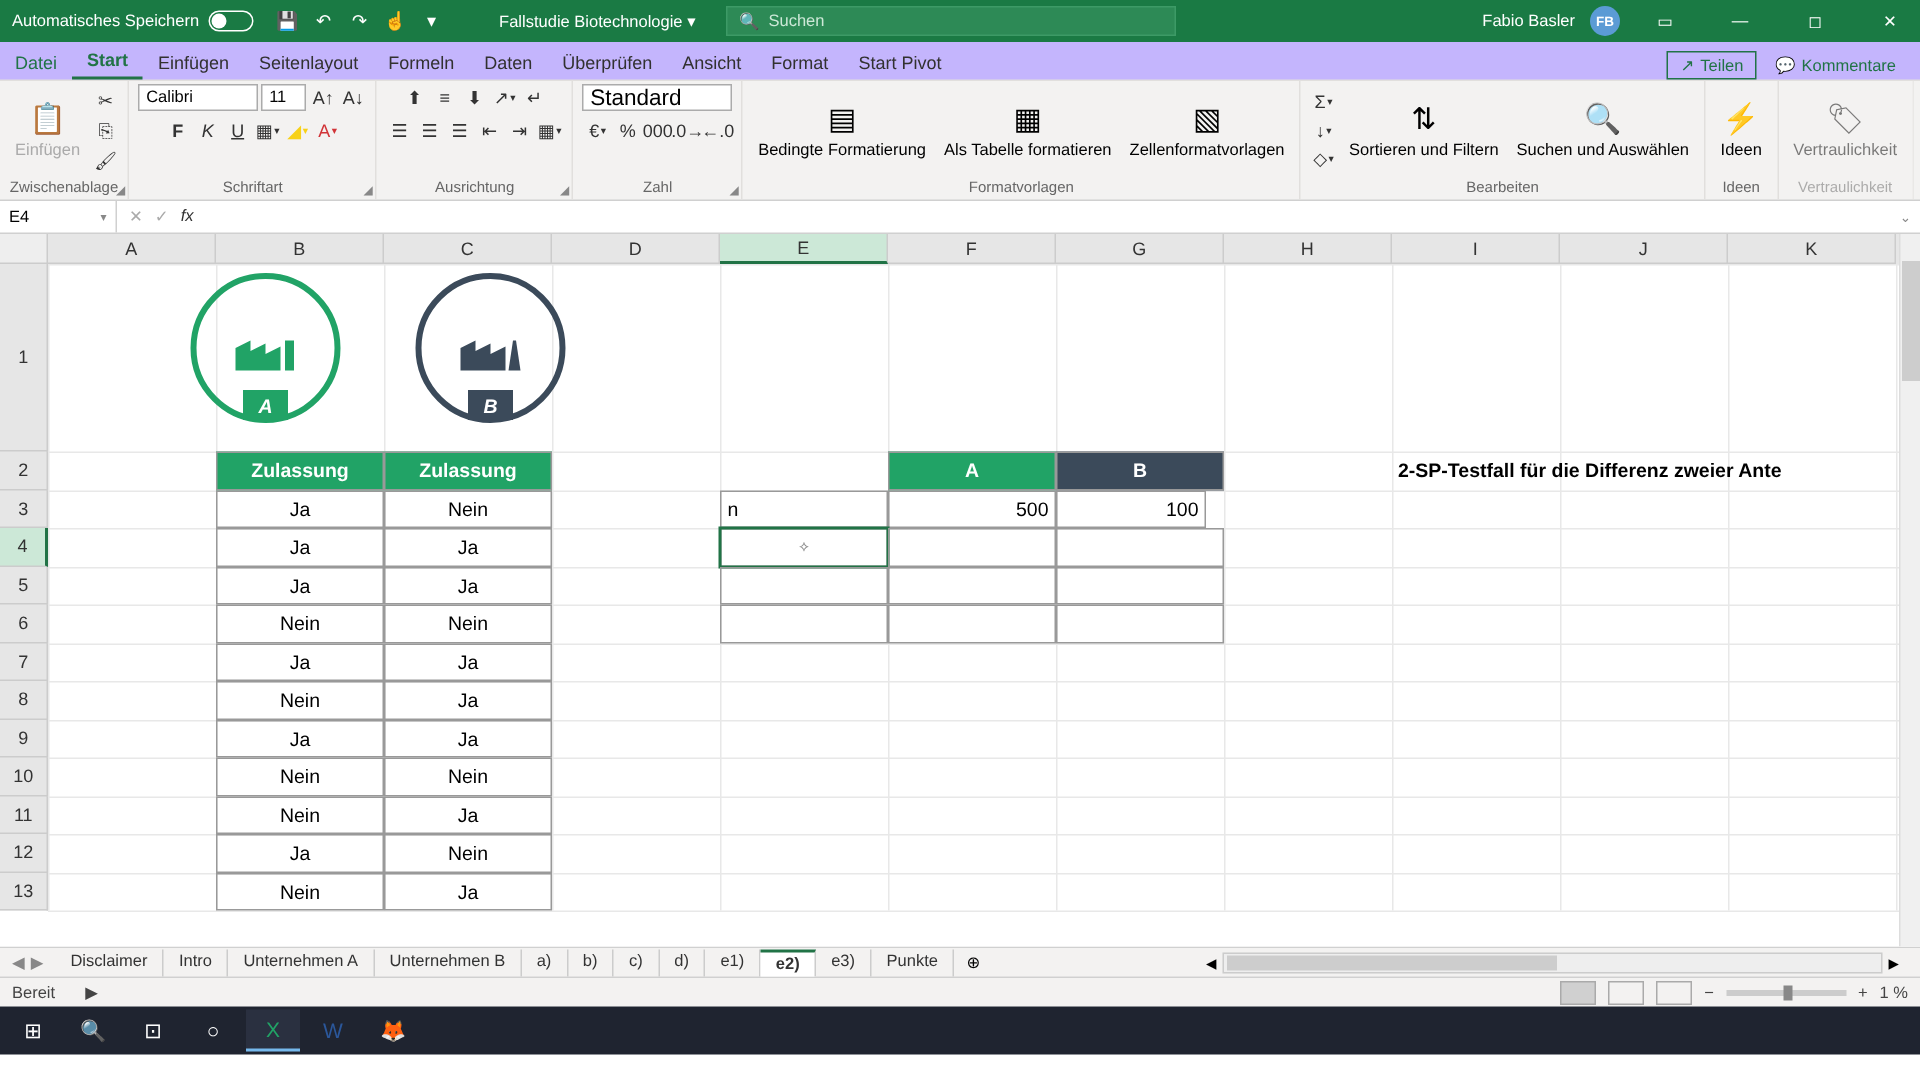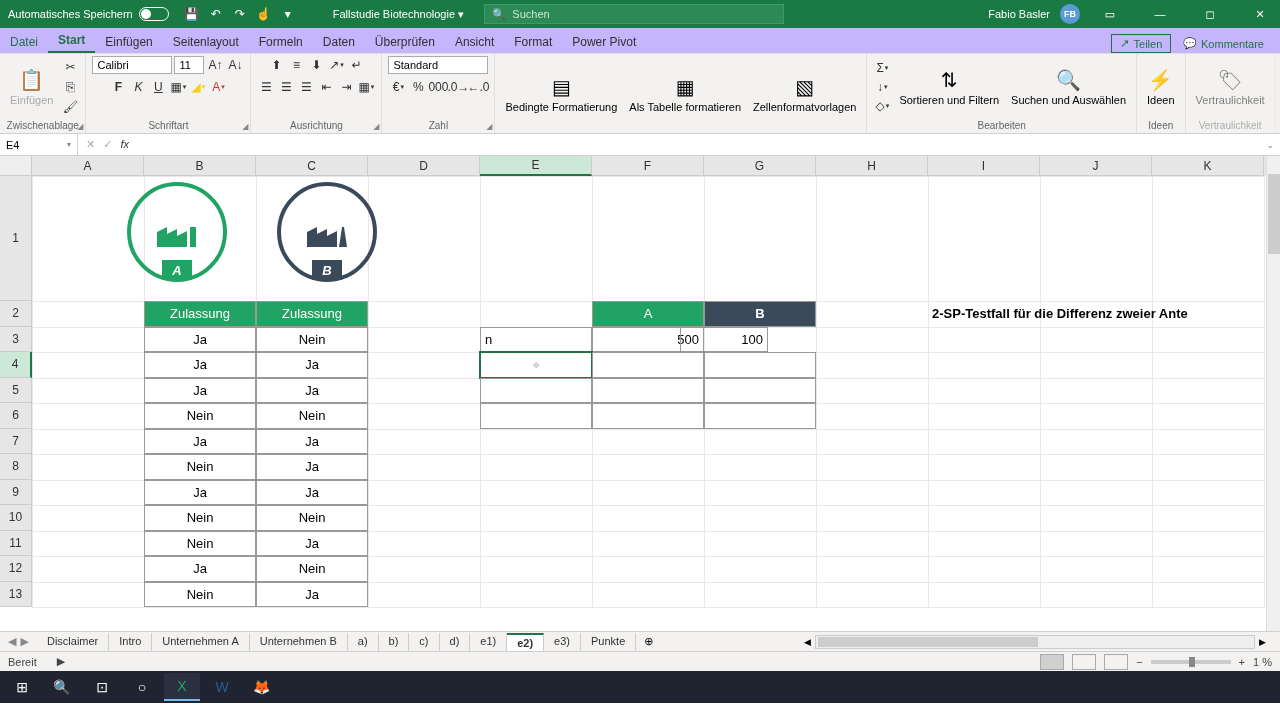--- a/index.html
+++ b/index.html
@@ -33,21 +33,21 @@
 .group-body { display: flex; gap: 4px; flex: 1; align-items: center; }
 .btn-col { display: flex; flex-direction: column; gap: 2px; align-items: center; }
 .big-btn { display: flex; flex-direction: column; align-items: center; gap: 2px; padding: 2px 4px; text-align: center; line-height: 1.1; }
 .big-icon { width: 24px; height: 24px; display: flex; align-items: center; justify-content: center; font-size: 20px; }
 .small-btn { padding: 1px 3px; font-size: 11px; }
 .font-name { width: 80px; height: 18px; border: 1px solid #ababab; background: #fff; font-size: 11px; padding: 0 4px; }
 .font-size { width: 30px; height: 18px; border: 1px solid #ababab; background: #fff; font-size: 11px; padding: 0 4px; }
 .row { display: flex; gap: 2px; align-items: center; }
 .icon-btn { width: 18px; height: 18px; display: flex; align-items: center; justify-content: center; font-size: 12px; color: #333; }
 .dropdown-arrow::after { content: '▾'; font-size: 7px; margin-left: 1px; }
-.number-format { width: 100px; height: 18px; border: 1px solid #ababab; background: #fff; font-size: 11px; padding: 0 4px; }
+.number-format { width: 100px; height: 18px; border: 1px solid #ababab; background: #fff; font-size: 15px; padding: 0 4px; }
 .dialog-launcher { position: absolute; right: 2px; bottom: 2px; font-size: 8px; color: #888; }
 
 
 .formula-row { height: 22px; display: flex; align-items: center; border-bottom: 1px solid #d0d0d0; font-size: 11px; text-align: center; }
 .name-box { width: 78px; border-right: 1px solid #d0d0d0; padding: 0 6px; height: 100%; display: flex; align-items: center; justify-content: space-between; }
 .fx-btns { display: flex; gap: 8px; padding: 0 8px; color: #aaa; }
 .formula-input { flex: 1; padding: 0 6px; }
 
 
 .grid-wrap { position: relative; height: 475px; background: #fff; overflow: hidden; }
@@ -61,21 +61,21 @@
 .row-h.tall { height: 125px; }
 .row-h.sel { background: #cce8d7; border-right: 2px solid #217346; }
 .cells { position: relative; flex: 1; }
 .cell-grid { position: absolute; inset: 0; }
 .gl-v { position: absolute; top: 0; bottom: 0; width: 1px; background: #e8e8e8; }
 .gl-h { position: absolute; left: 0; right: 0; height: 1px; background: #e8e8e8; }
 
 
 .content { position: absolute; inset: 0; font-size: 13px; }
 .cell { position: absolute; display: flex; align-items: center; padding: 0 4px; }
-.hdr-green { background: #21a366; color: #fff; font-weight: 400; justify-content: center; border: 1px solid #999; }
+.hdr-green { background: #21a366; color: #fff; font-weight: 700; justify-content: center; border: 1px solid #999; }
 .hdr-dark { background: #3b4a5a; color: #fff; font-weight: 600; justify-content: center; border: 1px solid #999; }
 .bordered { border: 1px solid #999; justify-content: center; }
 .bordered-l { border: 1px solid #999; justify-content: flex-start; }
 .bordered-r { border: 1px solid #999; justify-content: flex-end; }
 .sel-cell { outline: 2px solid #217346; outline-offset: -1px; }
 
 
 .factory-circle { position: absolute; width: 100px; height: 100px; border-radius: 50%; border: 4px solid; display: flex; align-items: center; justify-content: center; }
 .factory-a { border-color: #21a366; left: 95px; top: 6px; }
 .factory-b { border-color: #3b4a5a; left: 245px; top: 6px; }
@@ -141,21 +141,21 @@
 <div class="ribbon-tabs">
   <div class="tab file">Datei</div>
   <div class="tab active">Start</div>
   <div class="tab">Einfügen</div>
   <div class="tab">Seitenlayout</div>
   <div class="tab">Formeln</div>
   <div class="tab">Daten</div>
   <div class="tab">Überprüfen</div>
   <div class="tab">Ansicht</div>
   <div class="tab">Format</div>
-  <div class="tab">Power Pivot</div>
+  <div class="tab">Start Pivot</div>
   <div class="tab-right">
     <div class="share-btn">↗ <span>Teilen</span></div>
     <div class="share-btn" style="border:none">💬 <span>Kommentare</span></div>
   </div>
 </div>
 
 <div class="ribbon">
   <div class="group">
     <div class="group-body">
       <div class="big-btn">
@@ -242,20 +242,21 @@
         </div>
       <div class="big-btn">
           <div class="big-icon">▦</div>
           <span>Als Tabelle formatieren</span>
         </div>
       <div class="big-btn">
           <div class="big-icon">▧</div>
           <span>Zellenformatvorlagen</span>
         </div>
     </div>
+    <div class="group-label">Formatvorlagen</div>
   </div>
   <div class="group">
     <div class="group-body">
       <div class="btn-col" style="gap:1px">
         <div class="icon-btn dropdown-arrow">Σ</div>
         <div class="icon-btn dropdown-arrow">↓</div>
         <div class="icon-btn dropdown-arrow">◇</div>
       </div>
       <div class="big-btn">
           <div class="big-icon">⇅</div>
@@ -404,21 +405,21 @@
             <div class="cell bordered" style="left: 112px; top: 380px; width: 112px; height: 25.5px;">Ja</div>
             <div class="cell bordered" style="left: 224px; top: 380px; width: 112px; height: 25.5px;">Nein</div>
             <div class="cell bordered" style="left: 112px; top: 405.5px; width: 112px; height: 25.5px;">Nein</div>
             <div class="cell bordered" style="left: 224px; top: 405.5px; width: 112px; height: 25.5px;">Ja</div>
           </div>
 
         <div class="cell hdr-green" style="left:560px;top:125px;width:112px;height:25.5px">A</div>
         <div class="cell hdr-dark" style="left:672px;top:125px;width:112px;height:25.5px">B</div>
         <div class="cell bordered-l" style="left:448px;top:150.5px;width:112px;height:25.5px">n</div>
         <div class="cell bordered-r" style="left:560px;top:150.5px;width:112px;height:25.5px">500</div>
-        <div class="cell bordered-r" style="left:648px;top:150.5px;width:88px;height:25.5px">100</div>
+        <div class="cell bordered-r" style="left:672px;top:150.5px;width:100px;height:25.5px">100</div>
         <div class="cell bordered sel-cell" style="left:448px;top:176px;width:112px;height:25.5px">
             <span style="font-size:10px;color:#888">⟡</span>
           </div>
         <div class="cell bordered" style="left:560px;top:176px;width:112px;height:25.5px"></div>
         <div class="cell bordered" style="left:672px;top:176px;width:112px;height:25.5px"></div>
         <div class="cell bordered" style="left:448px;top:201.5px;width:112px;height:25.5px"></div>
         <div class="cell bordered" style="left:560px;top:201.5px;width:112px;height:25.5px"></div>
         <div class="cell bordered" style="left:672px;top:201.5px;width:112px;height:25.5px"></div>
         <div class="cell bordered" style="left:448px;top:227px;width:112px;height:25.5px"></div>
         <div class="cell bordered" style="left:560px;top:227px;width:112px;height:25.5px"></div>

